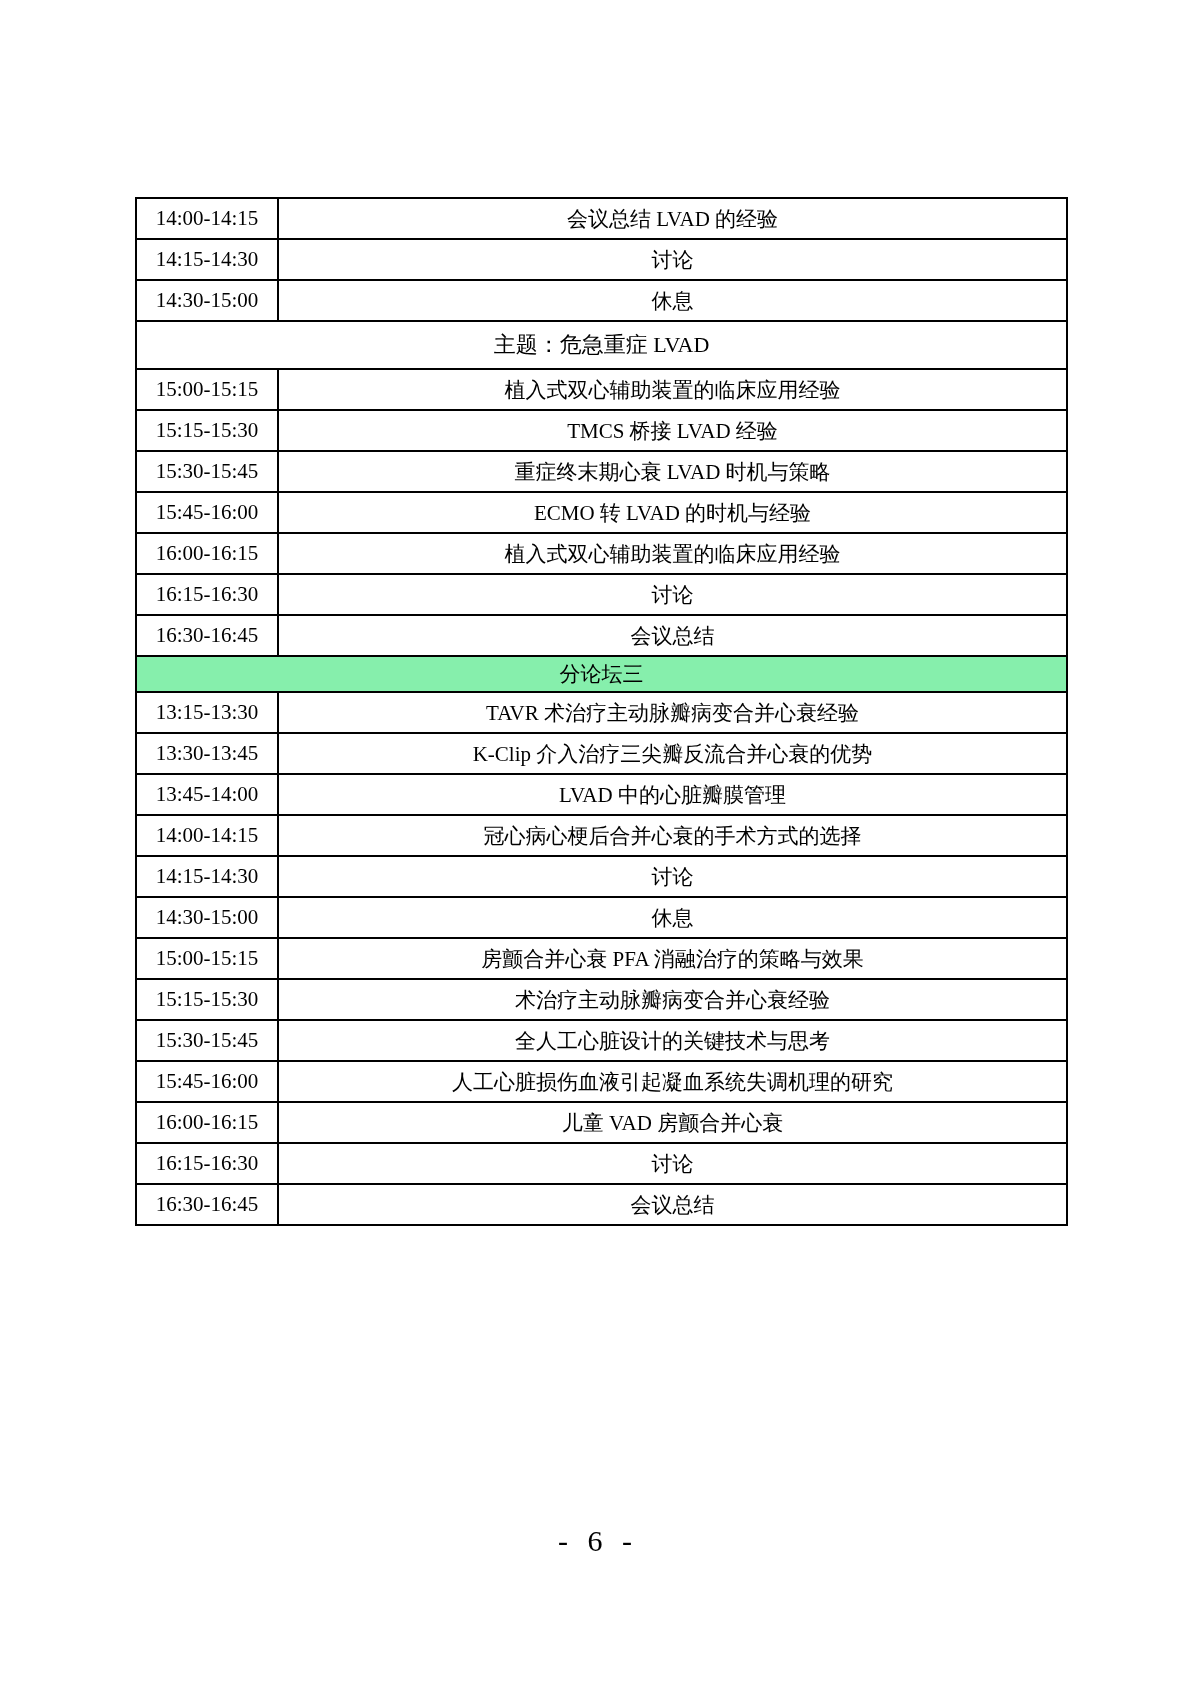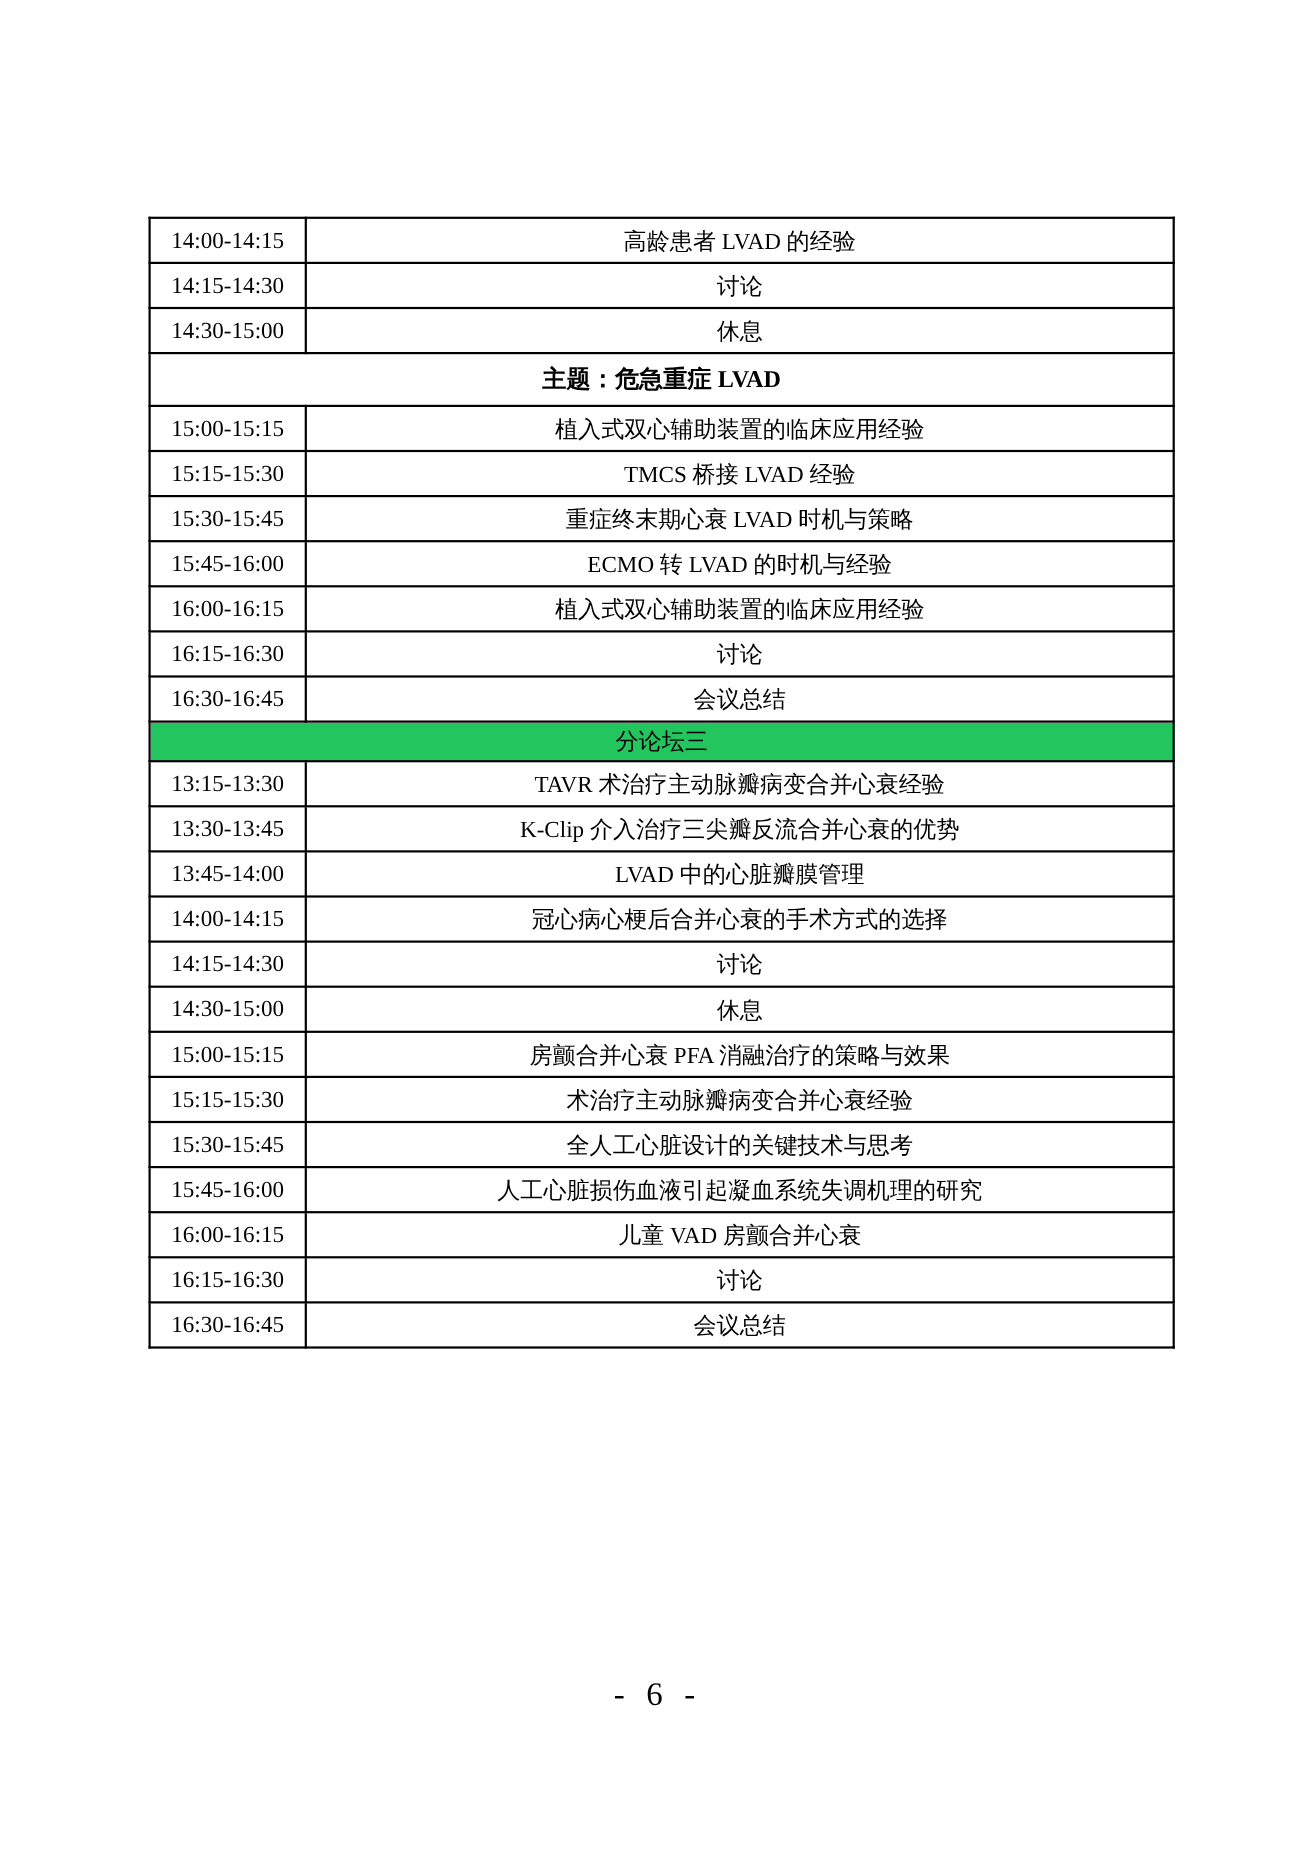--- a/index.html
+++ b/index.html
@@ -25,22 +25,22 @@
     text-align: center;
     vertical-align: middle;
     font-size: 21px;
     padding: 0 6px;
     overflow: hidden;
     white-space: nowrap;
   }
   col.time-col { width: 142px; }
 
   tr.r-s td { height: 39px; }
-  tr.r-t td { height: 46px; font-weight: bold; font-size: 22px; }
-  tr.r-f td { height: 34px; background: #22c55e; margin-top: 48px; }
+  tr.r-t td { height: 46px; font-weight: normal; font-size: 22px; }
+  tr.r-f td { height: 34px; background: #86efac; margin-top: 48px; }
 
   .footer {
     position: absolute;
     top: 1524px; left: 0;
     width: 100%;
     text-align: center;
     font-size: 30px;
     word-spacing: 12px;
     color: #000000;
   }
@@ -51,21 +51,21 @@
 <div class="page">
 
   <table class="agenda">
     <colgroup>
         <col class="time-col">
         <col>
       </colgroup>
     <tbody>
       <tr class="r-s">
           <td>14:00-14:15</td>
-          <td>高龄患者 LVAD 的经验</td>
+          <td>会议总结 LVAD 的经验</td>
         </tr>
       <tr class="r-s">
           <td>14:15-14:30</td>
           <td>讨论</td>
         </tr>
       <tr class="r-s">
           <td>14:30-15:00</td>
           <td>休息</td>
         </tr>
       <tr class="r-t">

